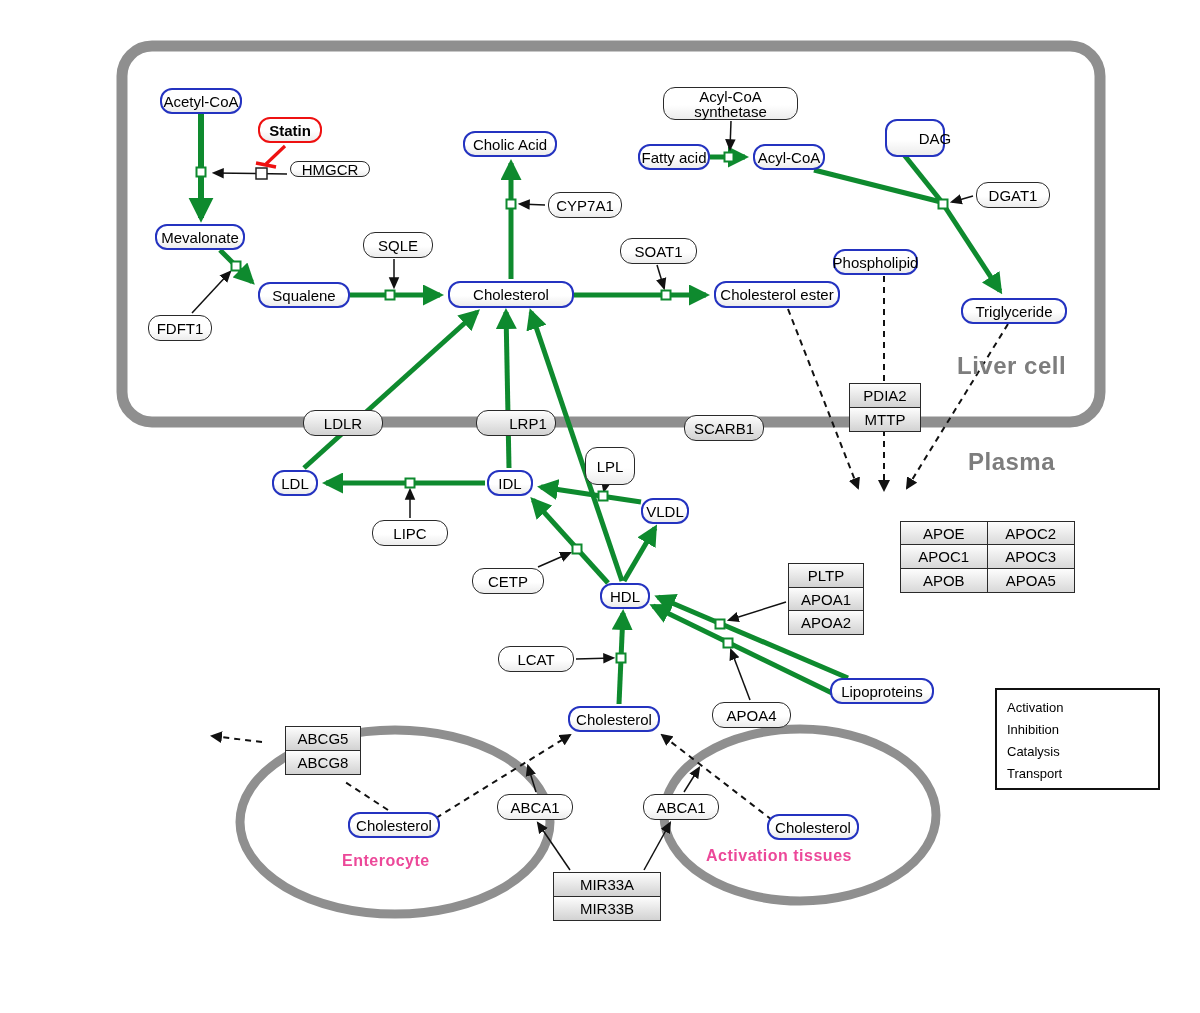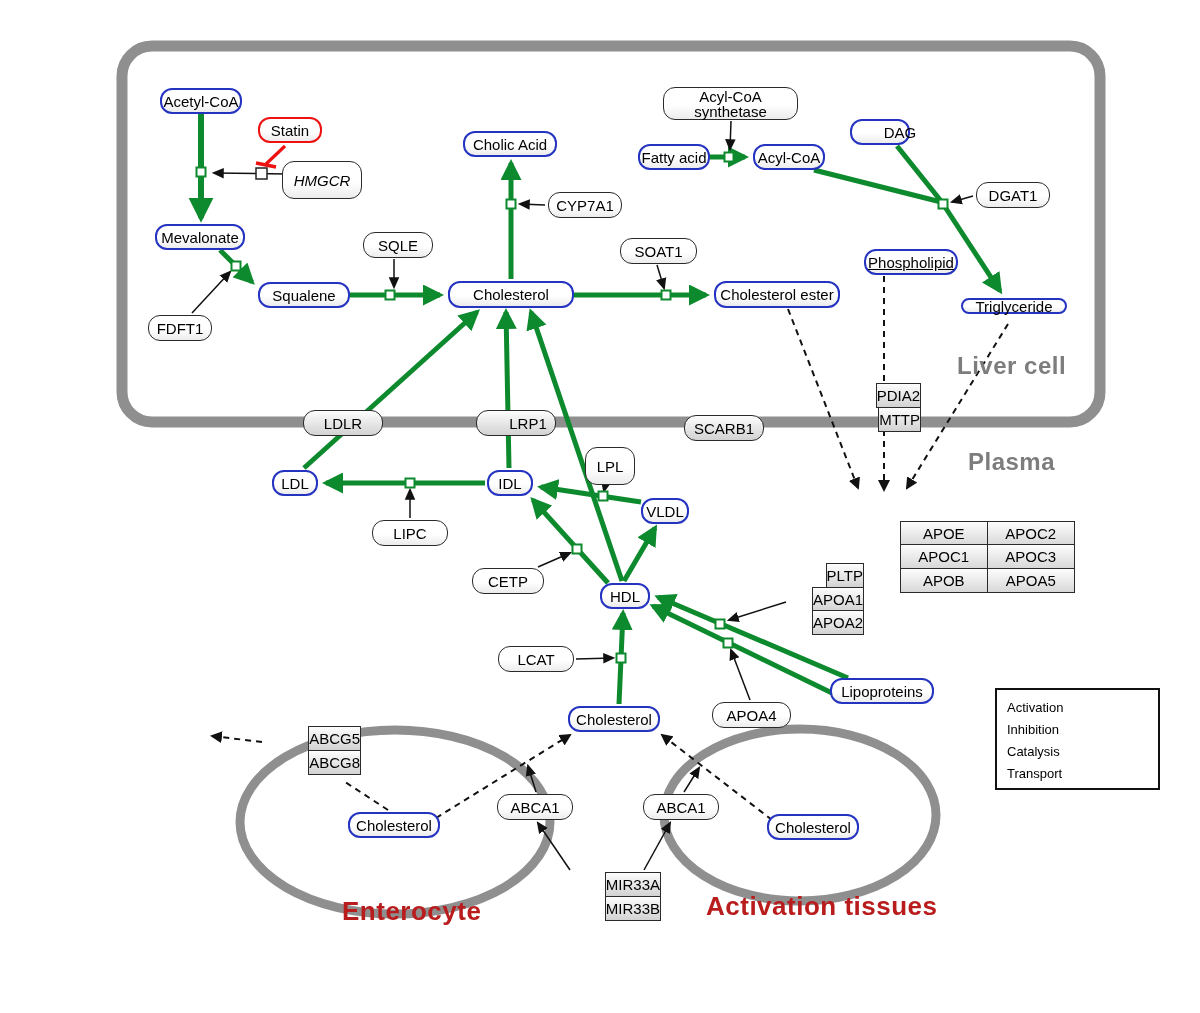--- a/index.html
+++ b/index.html
@@ -12,41 +12,41 @@
     position:absolute; box-sizing:border-box;
     display:flex; align-items:center; justify-content:center;
     font-size:15px; color:#000; text-align:center;
     background:linear-gradient(#ffffff 55%, #ececec);
     white-space:nowrap;
     border-radius:12px;
   }
   .metab  { border:2.5px solid #2433c0; }
   .enzyme { border:1.5px solid #2a2a2a; }
   .graybox{ border:1.5px solid #2a2a2a; background:linear-gradient(#fdfdfd,#d2d2d2); }
-  .statin { border:2.5px solid #ee1111; }
-  .stack  { position:absolute; display:flex; flex-direction:column;align-items:flex-end; }
+  .statin { border:2.5px solid #ee1111;font-weight:bold; }
+  .stack  { position:absolute; display:flex; flex-direction:column; }
   .stack .cell {
     box-sizing:border-box; border:1.5px solid #2a2a2a; margin-top:-1.5px;
     background:linear-gradient(#fdfdfd,#d2d2d2);
     display:flex; align-items:center; justify-content:center;
     font-size:15px; color:#000;
   }
   .stack .cell:first-child { margin-top:0; }
   .apo { position:absolute; display:grid; grid-template-columns:87px 87px; }
   .apo .cell {
     box-sizing:border-box; height:25px; border:1.5px solid #2a2a2a;
     margin-left:-1.5px; margin-top:-1.5px;
     background:linear-gradient(#fdfdfd,#d8d8d8);
     display:flex; align-items:center; justify-content:center; font-size:15px;
   }
   .region-label {
     position:absolute; font-weight:bold; color:#7d7d7d; font-size:24px;
     letter-spacing:0.5px;
   }
-  .region-label.small { font-size:26px; color:#b91c1c;margin-top:44px; }
+  .region-label.small { font-size:16px; color:#ec4899; }
   .legend {
     position:absolute; left:995px; top:688px; width:165px; height:102px;
     box-sizing:border-box; border:2.5px solid #111; background:#fff;
   }
   .legend .row { position:absolute; left:10px; font-size:13px; color:#000; }
   .twoline { flex-direction:column; line-height:15px; }
 </style>
 </head>
 <body>
 
@@ -155,40 +155,40 @@
   </g>
 </svg>
 
 <div class="region-label" style="left:957px; top:352px;">Liver cell</div>
 <div class="region-label" style="left:968px; top:448px;">Plasma</div>
 <div class="region-label small" style="left:342px; top:852px;">Enterocyte</div>
 <div class="region-label small" style="left:706px; top:847px;">Activation tissues</div>
 
 <div class="node metab" style="left:160px; top:88px; width:82px; height:26px;">Acetyl-CoA</div>
 <div class="node statin" style="left:258px; top:117px; width:64px; height:26px;">Statin</div>
-<div class="node enzyme" style="left:282px; top:161px; width:80px; height:38px;font-style:italic;">HMGCR</div>
+<div class="node enzyme" style="left:290px; top:161px; width:80px; height:16px;">HMGCR</div>
 <div class="node metab" style="left:155px; top:224px; width:90px; height:26px;">Mevalonate</div>
 <div class="node enzyme" style="left:148px; top:315px; width:64px; height:26px;">FDFT1</div>
 <div class="node metab" style="left:258px; top:282px; width:92px; height:26px;">Squalene</div>
 <div class="node enzyme" style="left:363px; top:232px; width:70px; height:26px;">SQLE</div>
 <div class="node metab" style="left:463px; top:131px; width:94px; height:26px;">Cholic Acid</div>
 <div class="node enzyme" style="left:548px; top:192px; width:74px; height:26px;">CYP7A1</div>
 <div class="node metab" style="left:448px; top:281px; width:126px; height:27px;">Cholesterol</div>
 <div class="node enzyme" style="left:620px; top:238px; width:77px; height:26px;">SOAT1</div>
 <div class="node metab" style="left:714px; top:281px; width:126px; height:27px;">Cholesterol ester</div>
 <div class="node enzyme twoline" style="left:663px; top:87px; width:135px; height:33px;">
   <div>Acyl-CoA</div>
   <div>synthetase</div>
 </div>
 <div class="node metab" style="left:638px; top:144px; width:72px; height:26px;">Fatty acid</div>
 <div class="node metab" style="left:753px; top:144px; width:72px; height:26px;">Acyl-CoA</div>
-<div class="node metab" style="left:850px; top:119px; width:60px; height:26px;padding-left:40px;">DAG</div>
+<div class="node metab" style="left:885px; top:119px; width:60px; height:38px;padding-left:40px;">DAG</div>
 <div class="node enzyme" style="left:976px; top:182px; width:74px; height:26px;">DGAT1</div>
-<div class="node metab" style="left:864px; top:249px; width:94px; height:26px;text-decoration:underline;">Phospholipid</div>
-<div class="node metab" style="left:961px; top:298px; width:106px; height:16px;">Triglyceride</div>
+<div class="node metab" style="left:833px; top:249px; width:85px; height:26px;">Phospholipid</div>
+<div class="node metab" style="left:961px; top:298px; width:106px; height:26px;">Triglyceride</div>
 
 <div class="node graybox" style="left:303px; top:410px; width:80px; height:26px;">LDLR</div>
 <div class="node graybox" style="left:476px; top:410px; width:80px; height:26px;padding-left:24px;">LRP1</div>
 <div class="node graybox" style="left:684px; top:415px; width:80px; height:26px;">SCARB1</div>
 <div class="stack" style="left:849px; top:383px; width:72px;">
   <div class="cell" style="height:25px;">PDIA2</div>
   <div class="cell" style="height:25px;">MTTP</div>
 </div>
 
 <div class="node metab" style="left:272px; top:470px; width:46px; height:26px;">LDL</div>

